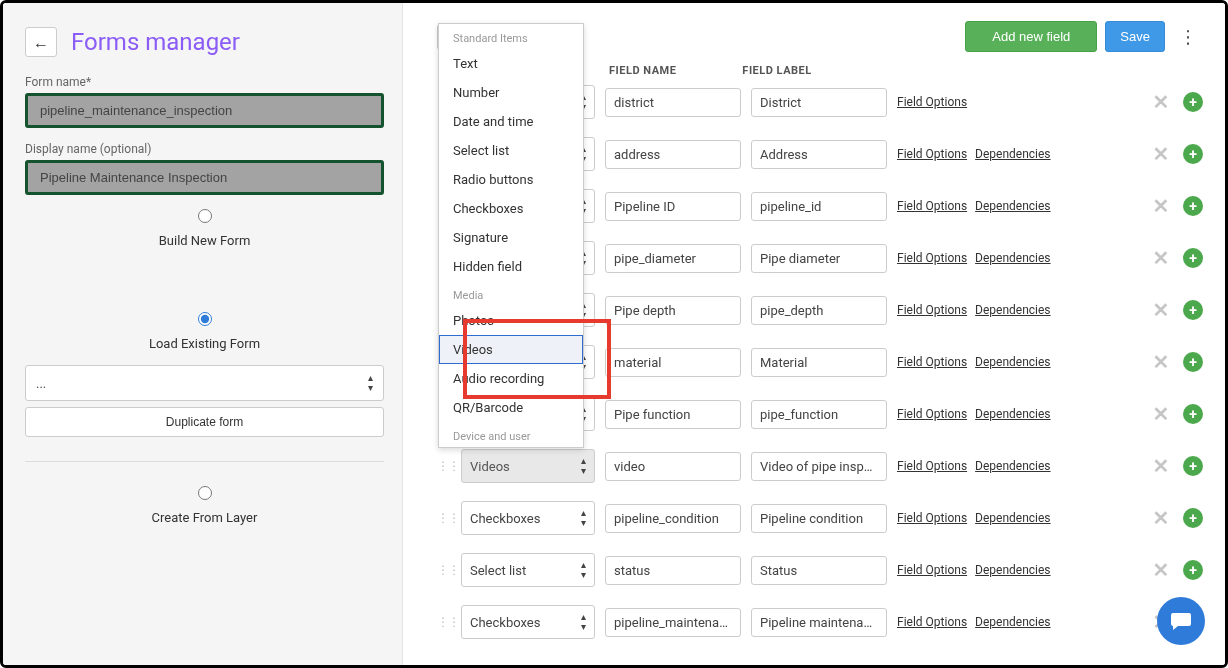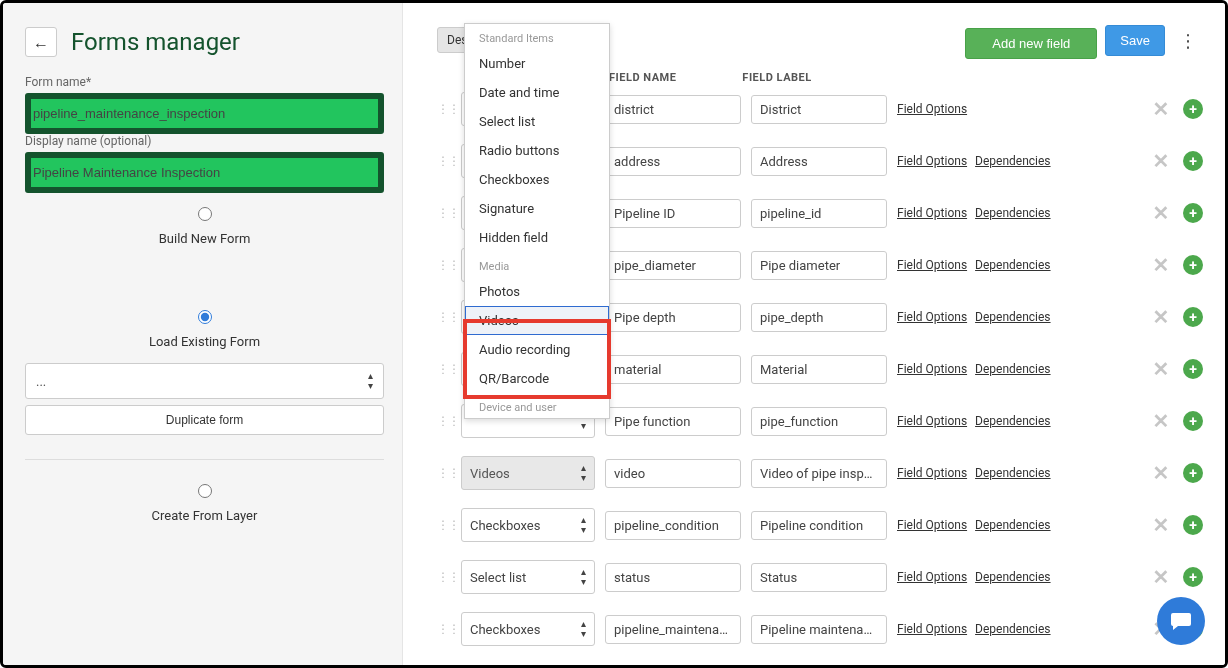--- a/index.html
+++ b/index.html
@@ -12,28 +12,28 @@
     width: 400px; background: #f5f5f5; padding: 24px 18px 24px 22px;
     border-right: 1px solid #e5e5e5;
   }
 
   .title-row { display: flex; align-items: center; gap: 14px; margin-bottom: 18px; }
   .back-btn {
     width: 32px; height: 30px; border: 1px solid #ccc; border-radius: 3px;
     background: #fff; display: flex; align-items: center; justify-content: center;
     cursor: pointer; font-size: 16px;
   }
-  .page-title { font-size: 24px; font-weight: 400; color: #14532d; }
+  .page-title { font-size: 24px; font-weight: 400; color: #8b5cf6; }
 
   .field-label { font-size: 12px; color: #666; margin-bottom: 4px; }
   .text-input {
-    width: 100%; border: 6px solid #14532d; border-radius: 3px; background: #22c55e;
-    padding: 7px 2px; font-size: 13px; color: #444;
-  }
-  .form-group { }
+    width: 100%; border: 3px solid #14532d; border-radius: 3px; background: #a3a3a3;
+    padding: 7px 12px; font-size: 13px; color: #444;
+  }
+  .form-group { margin-bottom: 14px; }
 
   .radio-row { display: flex; align-items: center; gap: 10px; margin: 14px 0; font-size: 13px; color: #333; flex-direction: column; }
   .radio-row input[type=radio] { width:14px; height:14px; accent-color:#2f7bd9; }
 
   .select-like {
     width: 100%; border: 1px solid #ccc; border-radius: 3px; background: #fff;
     padding: 7px 10px; font-size: 13px; color: #555;
     display: flex; justify-content: space-between; align-items: center;
   }
   .chevupdown { font-size:10px; line-height:1; color:#444; display:flex; flex-direction:column; }
@@ -45,21 +45,21 @@
 
   .divider { border:0; border-top:1px solid #ddd; margin:24px 0; }
 
   
   .main { position:absolute; left:400px; right:0; top:0; bottom:0; background:#fff; padding:0 22px 22px 34px; overflow:hidden; }
 
   .topbar { display:flex; align-items:center; justify-content:space-between; padding:18px 0 12px 0; }
   .design-tab { border:1px solid #ccc; background:#e5e5e5; border-radius:3px; font-size:12px; padding:5px 9px; color:#333; }
 
   .top-right { display:flex; align-items:center; gap:8px; }
-  .btn-green { background:#58b158; color:#fff; border:1px solid #48a148; border-radius:3px; padding:7px 26px; font-size:13px; cursor:pointer;margin-top:7px; }
+  .btn-green { background:#58b158; color:#fff; border:1px solid #48a148; border-radius:3px; padding:7px 26px; font-size:13px; cursor:pointer; }
   .btn-blue  { background:#3f99e6; color:#fff; border:1px solid #348bd6; border-radius:3px; padding:7px 14px; font-size:13px; cursor:pointer;text-align:center; }
   .kebab { font-size:18px; color:#444; padding:0 6px; cursor:pointer; }
 
   .red-box-top { position:absolute; border:4px solid #e63a2e; pointer-events:none; z-index:40; }
 
   .col-headers { display:flex; font-size:11px; letter-spacing:0.5px; color:#555; font-weight:700; margin-left:172px; gap:66px; margin-bottom:8px; }
 
   .row {
     display:flex; align-items:center; gap:10px; margin-bottom:18px;
   }
@@ -73,21 +73,21 @@
     width:136px; border:1px solid #ccc; border-radius:3px; background:#fff;
     padding:6px 8px; font-size:13px; color:#444; white-space:nowrap; overflow:hidden; text-overflow:ellipsis;
   }
   .link { font-size:12px; color:#333; text-decoration:underline; cursor:pointer; }
   .links { display:flex; gap:8px; width:160px; }
   .x-icon { color:#c6c6c6; font-size:20px; font-weight:bold; cursor:pointer; width:24px; text-align:center; }
   .plus-icon { width:20px; height:20px; border-radius:50%; background:#4ca84c; color:#fff; display:flex; align-items:center; justify-content:center; font-size:14px; font-weight:bold; cursor:pointer; }
 
   
   .dropdown {
-    position:absolute; top:20px; left:461px; width:146px;
+    position:absolute; top:20px; left:435px; width:146px;
     background:#fff; border:1px solid #ccc; box-shadow:0 2px 6px rgba(0,0,0,0.15);
     z-index:30; font-size:13px;
   }
   .dd-grouplabel { font-size:11px; color:#999; padding:8px 14px 4px; }
   .dd-item { padding:7px 14px; cursor:pointer; }
   .dd-item.selected { background:#eef2f8; outline:1px solid #2f6bd0; outline-offset:-1px; }
   #hl-media { top:316px; left:460px; width:148px; height:80px; border-width:4px; }
 
   
   .chat-bubble {
@@ -376,20 +376,21 @@
           <span class="x-icon">✕</span>
           <span class="plus-icon">+</span>
         </div>
       </div>
 
   </div>
 
   <div class="dropdown">
     <div class="dd-grouplabel">Standard Items</div>
     <div id="dd-std">
+        <div class="dd-item">Text</div>
         <div class="dd-item">Number</div>
         <div class="dd-item">Date and time</div>
         <div class="dd-item">Select list</div>
         <div class="dd-item">Radio buttons</div>
         <div class="dd-item">Checkboxes</div>
         <div class="dd-item">Signature</div>
         <div class="dd-item">Hidden field</div>
       </div>
     <div class="dd-grouplabel">Media</div>
     <div id="dd-media">

